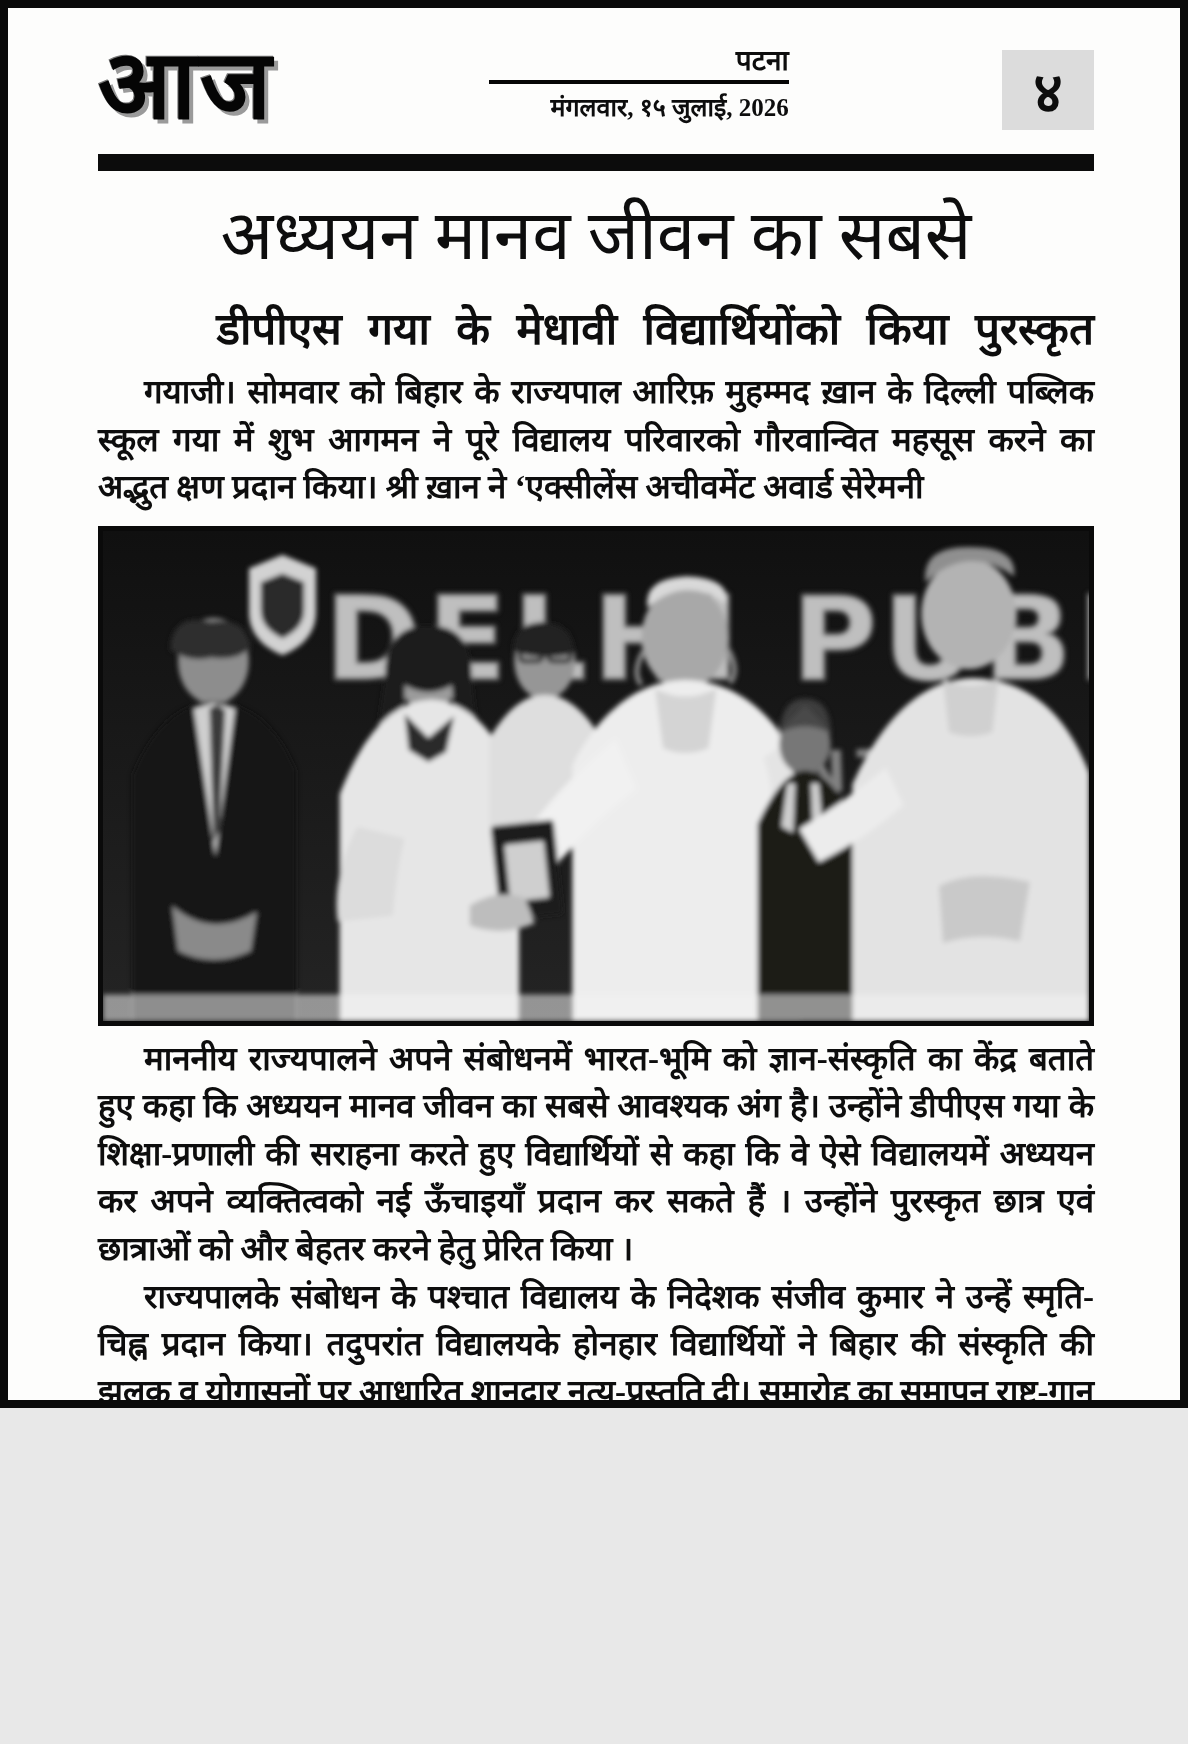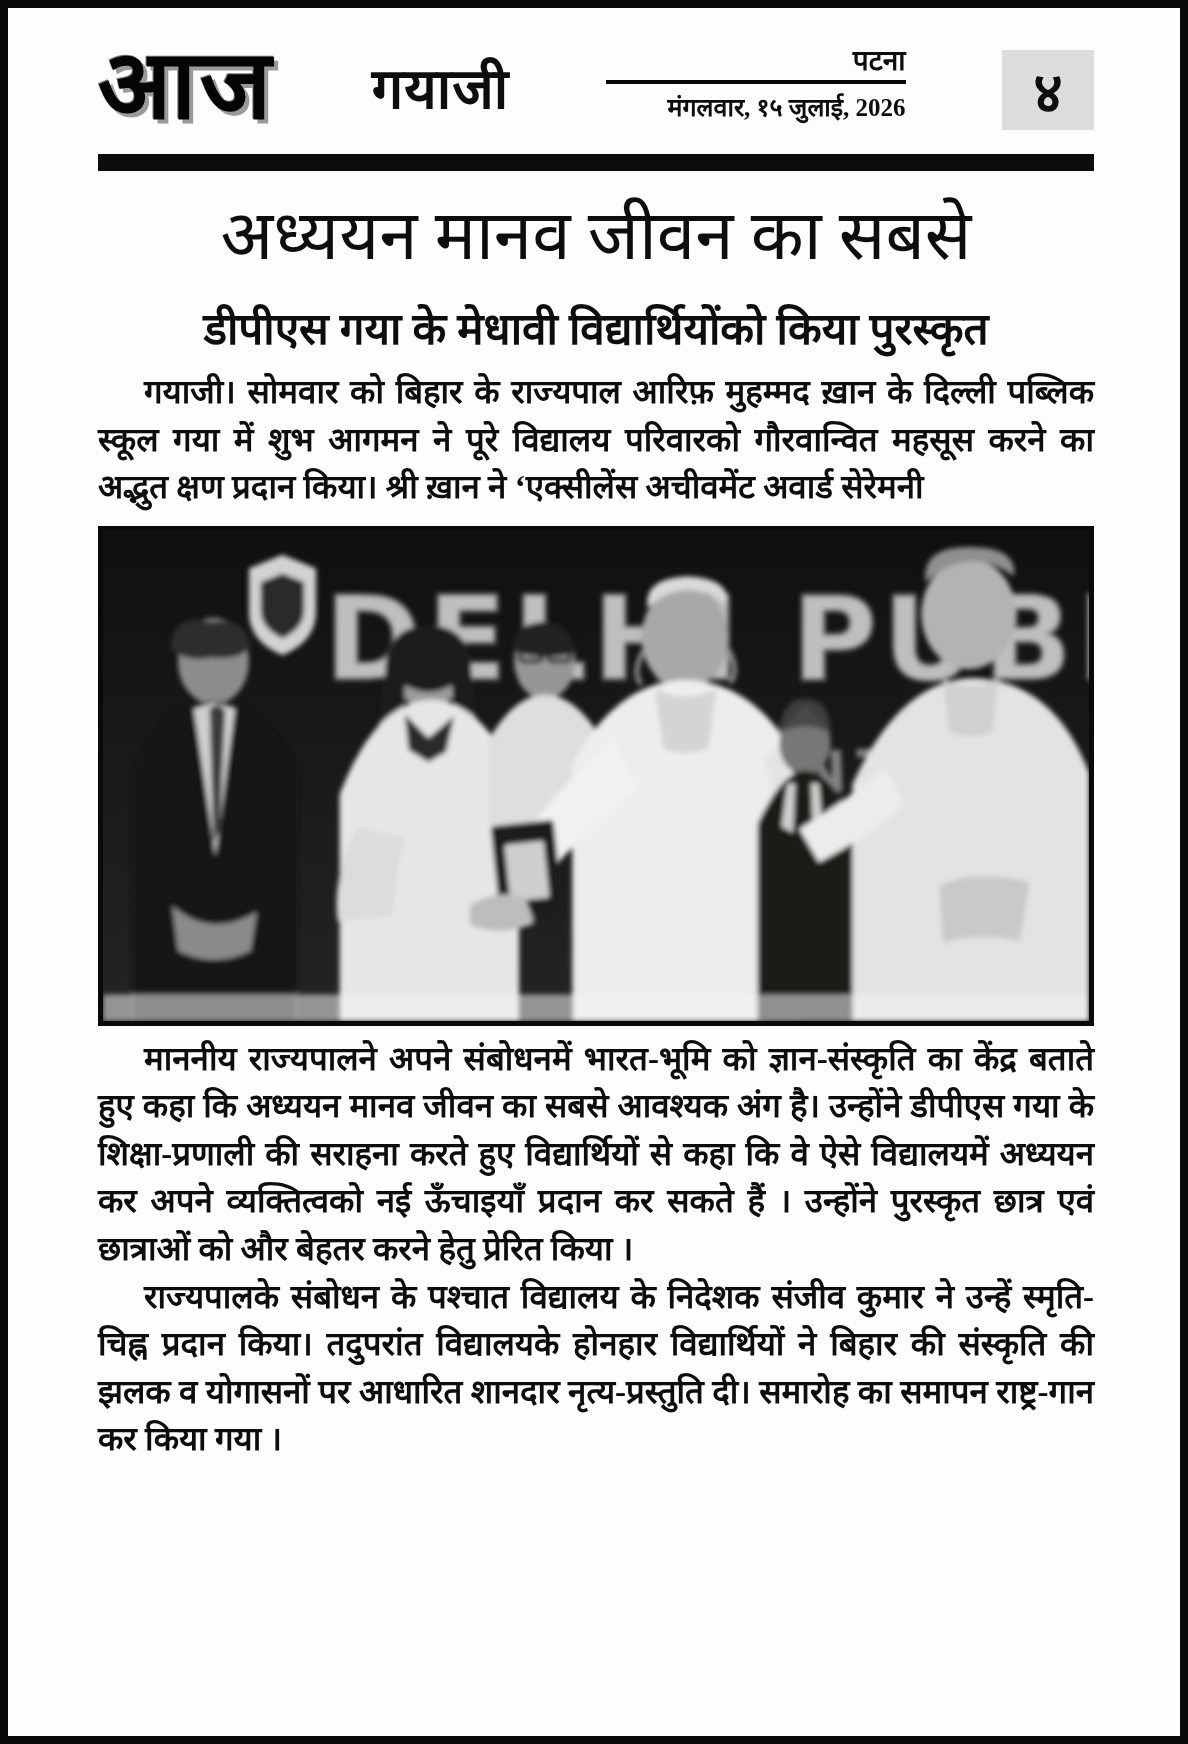--- a/index.html
+++ b/index.html
@@ -1,19 +1,19 @@
 <!DOCTYPE html>
 <html><head>
 <meta charset="utf-8">
 <style>
   * { box-sizing: border-box; }
   html, body { margin: 0; padding: 0; background: #e8e8e8; }
   .page {
     position: relative;
-    width: 1188px; height: 1744px;
+    width: 1188px; height: 1408px;
     margin: 0 auto;
     background: #fdfdfc;
     border: 8px solid #0a0a0a;
     padding: 24px 86px 0 90px;
     font-family: "Liberation Serif", "DejaVu Serif", serif;
     color: #0d0d0d;
     overflow: hidden;
   }
 
   
@@ -61,23 +61,24 @@
   .headline {
     margin: 10px 0 0 0;
     text-align: center;
     font-size: 69px;
     font-weight: normal;
     line-height: 1.6;
     letter-spacing: 0;
   }
   .subheadline {
     margin: 6px 0 0 0;
-    text-align: center;
+    text-align: right;
     font-size: 44px;
     font-weight: bold;
+    font-family: Liberation Mono, monospace;
   }
   .body-text {
     margin: 0;
     font-size: 33px;
     line-height: 1.44;
     font-weight: 600;
     text-align: justify;
     letter-spacing: 0;
     font-family: Liberation Serif, serif;
   }
@@ -94,21 +95,20 @@
   }
   .photo-frame svg { display: block; width: 100%; height: 100%; }
 </style>
 </head>
 <body>
 
 <div class="page">
 
   <header class="masthead">
     <div class="logo">आज</div>
-    <div class="edition">गयाजी</div>
     <div class="dateline">
       <div class="city">पटना</div>
       <hr class="divider">
       <div class="date">मंगलवार, १५ जुलाई, 2026</div>
     </div>
     <div class="pagenum">४</div>
   </header>
 
   <div class="rule"></div>
 

